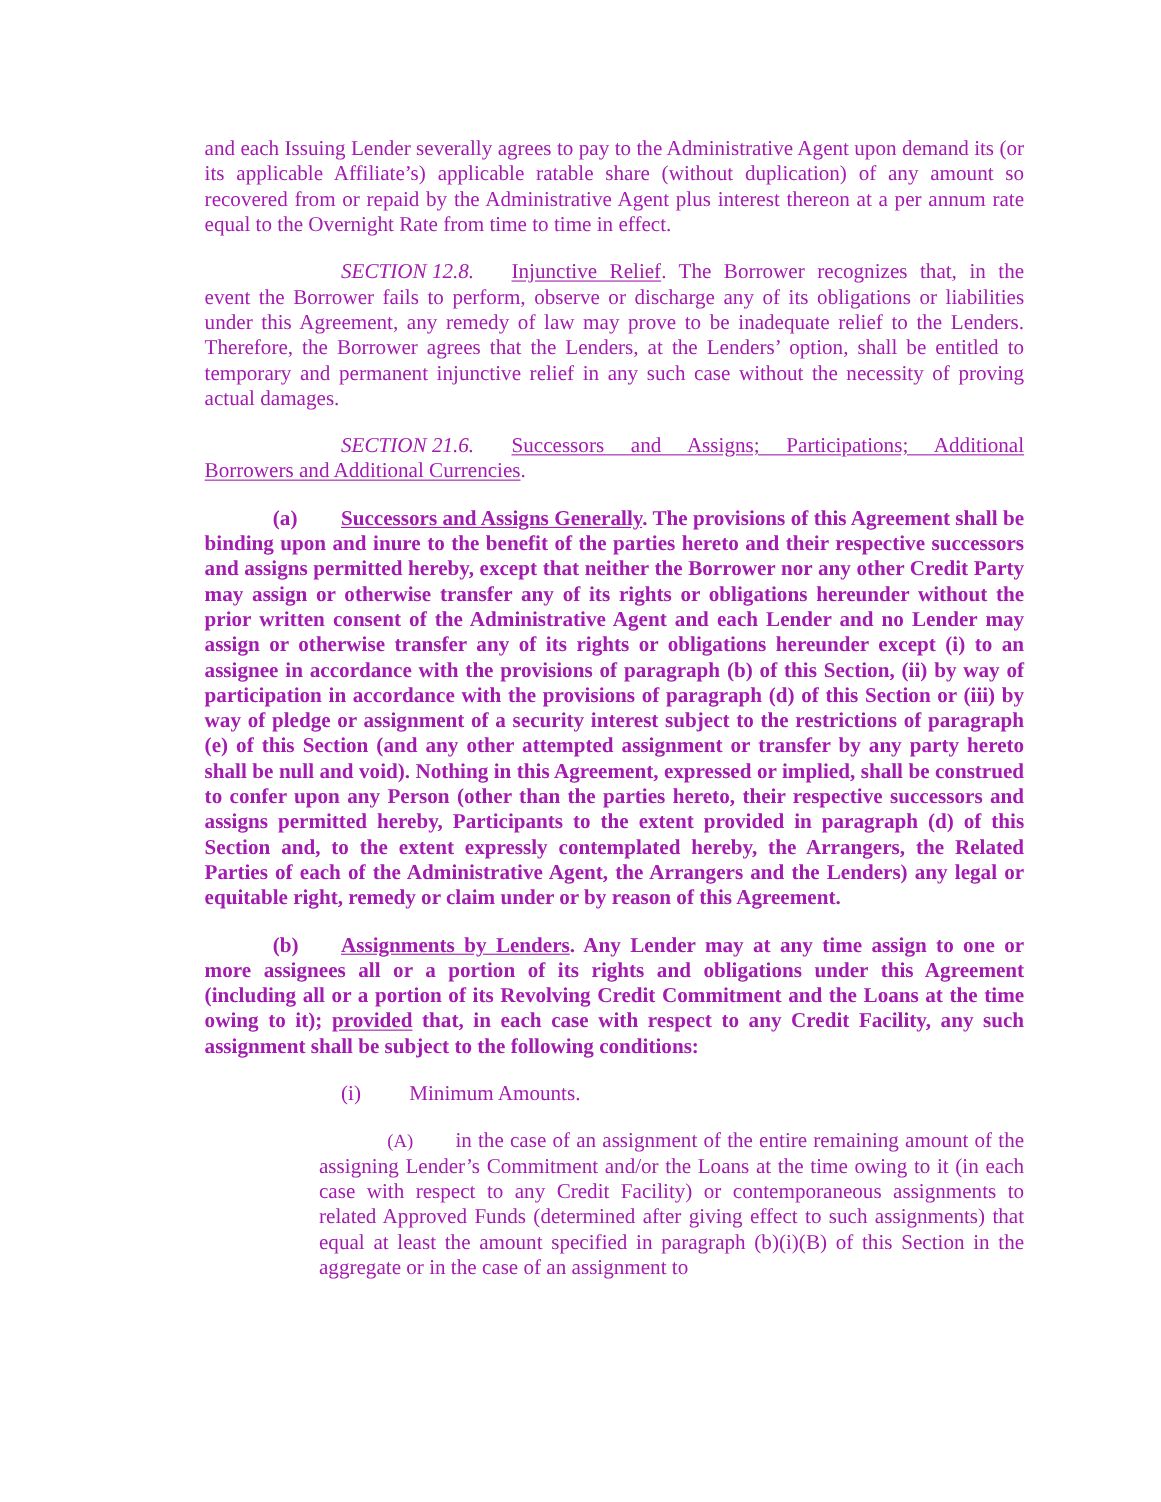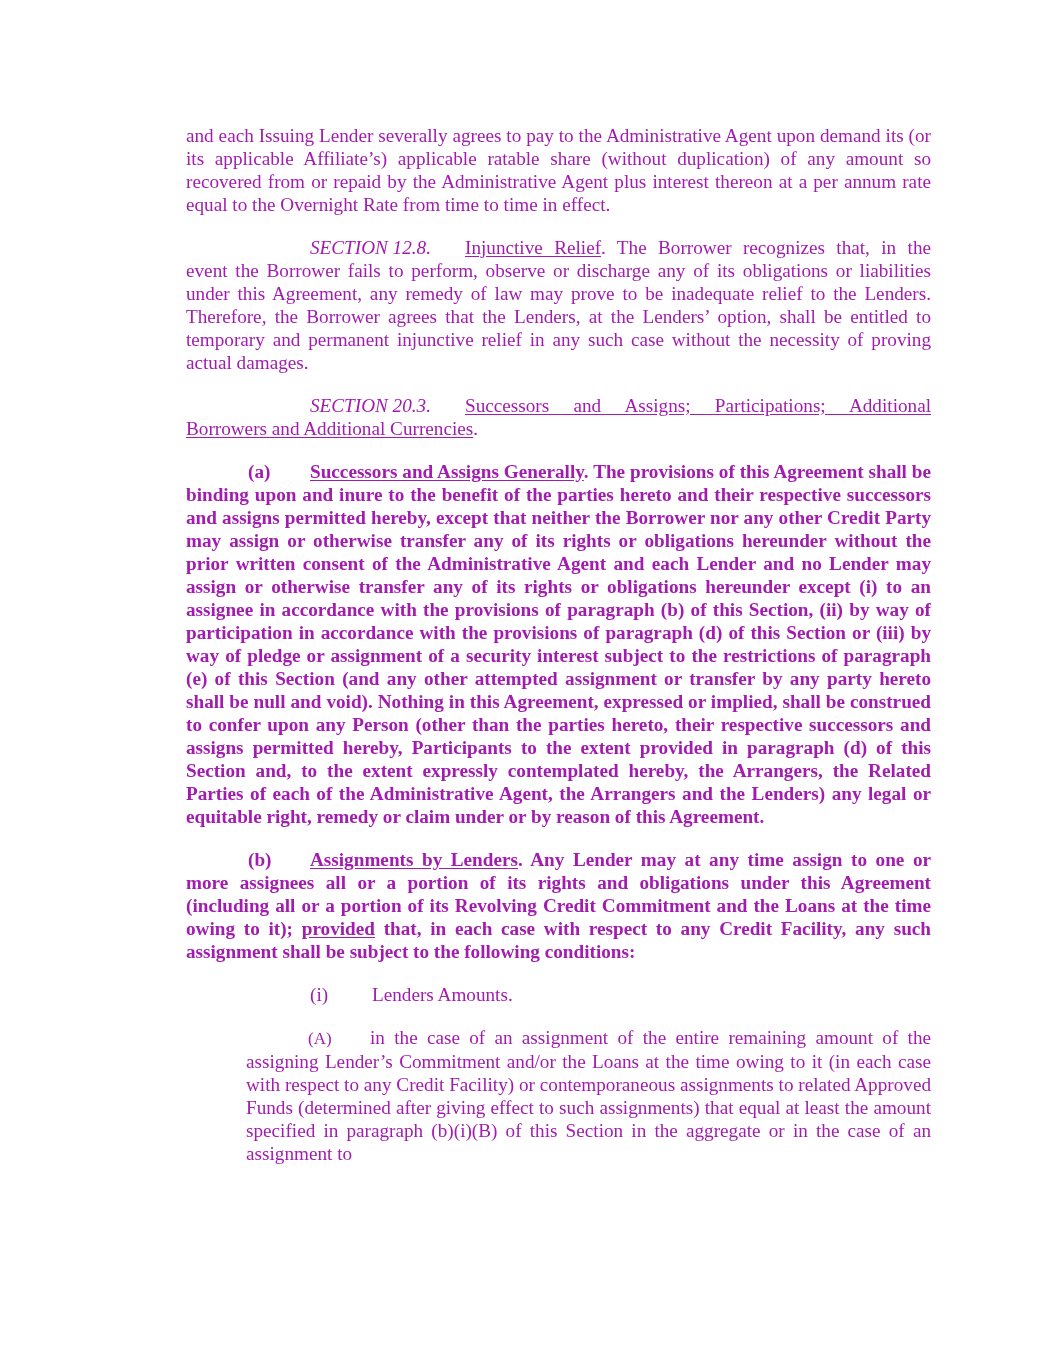--- a/index.html
+++ b/index.html
@@ -10,36 +10,36 @@
     font-size: 19.2px; line-height: 23px; color: #a21caf;
     text-align: justify;
   }
   p { margin: 0 0 20px 0; }
   .u { text-decoration: underline; text-underline-offset: 2px; }
   .sec-indent { text-indent: 124px; }
   .para-indent { text-indent: 62px; font-weight: bold; }
   .tab-a { display: inline-block; width: 62px; text-indent: 0; }
   .sub-i { margin-left: 124px; }
   .sub-i .lbl { display: inline-block; width: 62px; }
-  .sub-A { margin-left: 60px; text-indent: 62px; }
+  .sub-A { margin-left: 104px; text-indent: 62px; }
   .sub-A .lbl { display: inline-block; width: 62px; text-indent: 0; font-size: 17px; }
   .sec-num { display: inline-block; width: 155px; text-indent: 0; font-style: italic; }
 </style>
 </head>
 <body>
 
 <div class="page">
 
   <p>and each Issuing Lender severally agrees to pay to the Administrative Agent upon demand its (or its applicable Affiliate’s) applicable ratable share (without duplication) of any amount so recovered from or repaid by the Administrative Agent plus interest thereon at a per annum rate equal to the Overnight Rate from time to time in effect.</p>
 
   <p class="sec-indent"><span class="sec-num">SECTION 12.8.</span><span class="u">Injunctive Relief</span><span>.</span><span>  The Borrower recognizes that, in the event the Borrower fails to perform, observe or discharge any of its obligations or liabilities under this Agreement, any remedy of law may prove to be inadequate relief to the Lenders. Therefore, the Borrower agrees that the Lenders, at the Lenders’ option, shall be entitled to temporary and permanent injunctive relief in any such case without the necessity of proving actual damages.</span></p>
 
-  <p class="sec-indent" style="text-align: justify; text-align-last: left;"><span class="sec-num">SECTION 20.3.</span><span class="u">Successors and Assigns; Participations; Additional Borrowers and Additional Currencies</span><span>.</span></p>
+  <p class="sec-indent" style="text-align: justify; text-align-last: left;"><span class="sec-num">SECTION 21.6.</span><span class="u">Successors and Assigns; Participations; Additional Borrowers and Additional Currencies</span><span>.</span></p>
 
   <p class="para-indent"><span class="tab-a">(a)</span><span class="u">Successors and Assigns Generally</span><span>.</span><span>  The provisions of this Agreement shall be binding upon and inure to the benefit of the parties hereto and their respective successors and assigns permitted hereby, except that neither the Borrower nor any other Credit Party may assign or otherwise transfer any of its rights or obligations hereunder without the prior written consent of the Administrative Agent and each Lender and no Lender may assign or otherwise transfer any of its rights or obligations hereunder except (i) to an assignee in accordance with the provisions of paragraph (b) of this Section, (ii) by way of participation in accordance with the provisions of paragraph (d) of this Section or (iii) by way of pledge or assignment of a security interest subject to the restrictions of paragraph (e) of this Section (and any other attempted assignment or transfer by any party hereto shall be null and void).  Nothing in this Agreement, expressed or implied, shall be construed to confer upon any Person (other than the parties hereto, their respective successors and assigns permitted hereby, Participants to the extent provided in paragraph (d) of this Section and, to the extent expressly contemplated hereby, the Arrangers, the Related Parties of each of the Administrative Agent, the Arrangers and the Lenders) any legal or equitable right, remedy or claim under or by reason of this Agreement.</span></p>
 
   <p class="para-indent"><span class="tab-a">(b)</span><span class="u">Assignments by Lenders</span><span>.</span><span>  Any Lender may at any time assign to one or more assignees all or a portion of its rights and obligations under this Agreement (including all or a portion of its Revolving Credit Commitment and the Loans at the time owing to it); </span><span class="u">provided</span><span> that, in each case with respect to any Credit Facility, any such assignment shall be subject to the following conditions:</span></p>
 
-  <p class="sub-i"><span class="lbl">(i)</span><span>Lenders Amounts.</span></p>
+  <p class="sub-i"><span class="lbl">(i)</span><span>Minimum Amounts.</span></p>
 
   <p class="sub-A"><span class="lbl">(A)</span><span>in the case of an assignment of the entire remaining amount of the assigning Lender’s Commitment and/or the Loans at the time owing to it (in each case with respect to any Credit Facility) or contemporaneous assignments to related Approved Funds (determined after giving effect to such assignments) that equal at least the amount specified in paragraph (b)(i)(B) of this Section in the aggregate or in the case of an assignment to</span></p>
 
 </div>
 
 </body></html>

